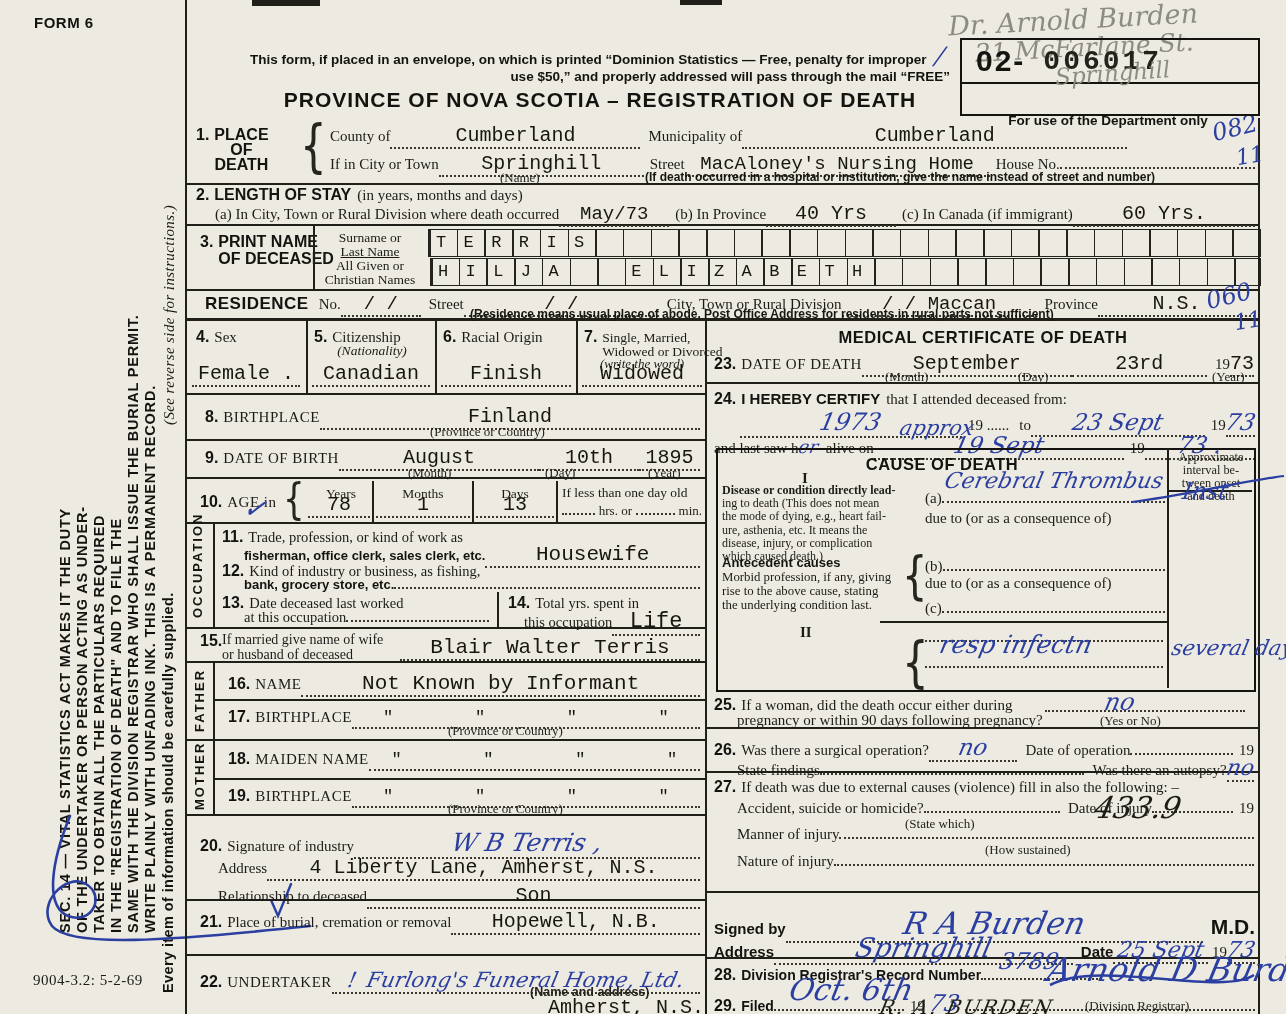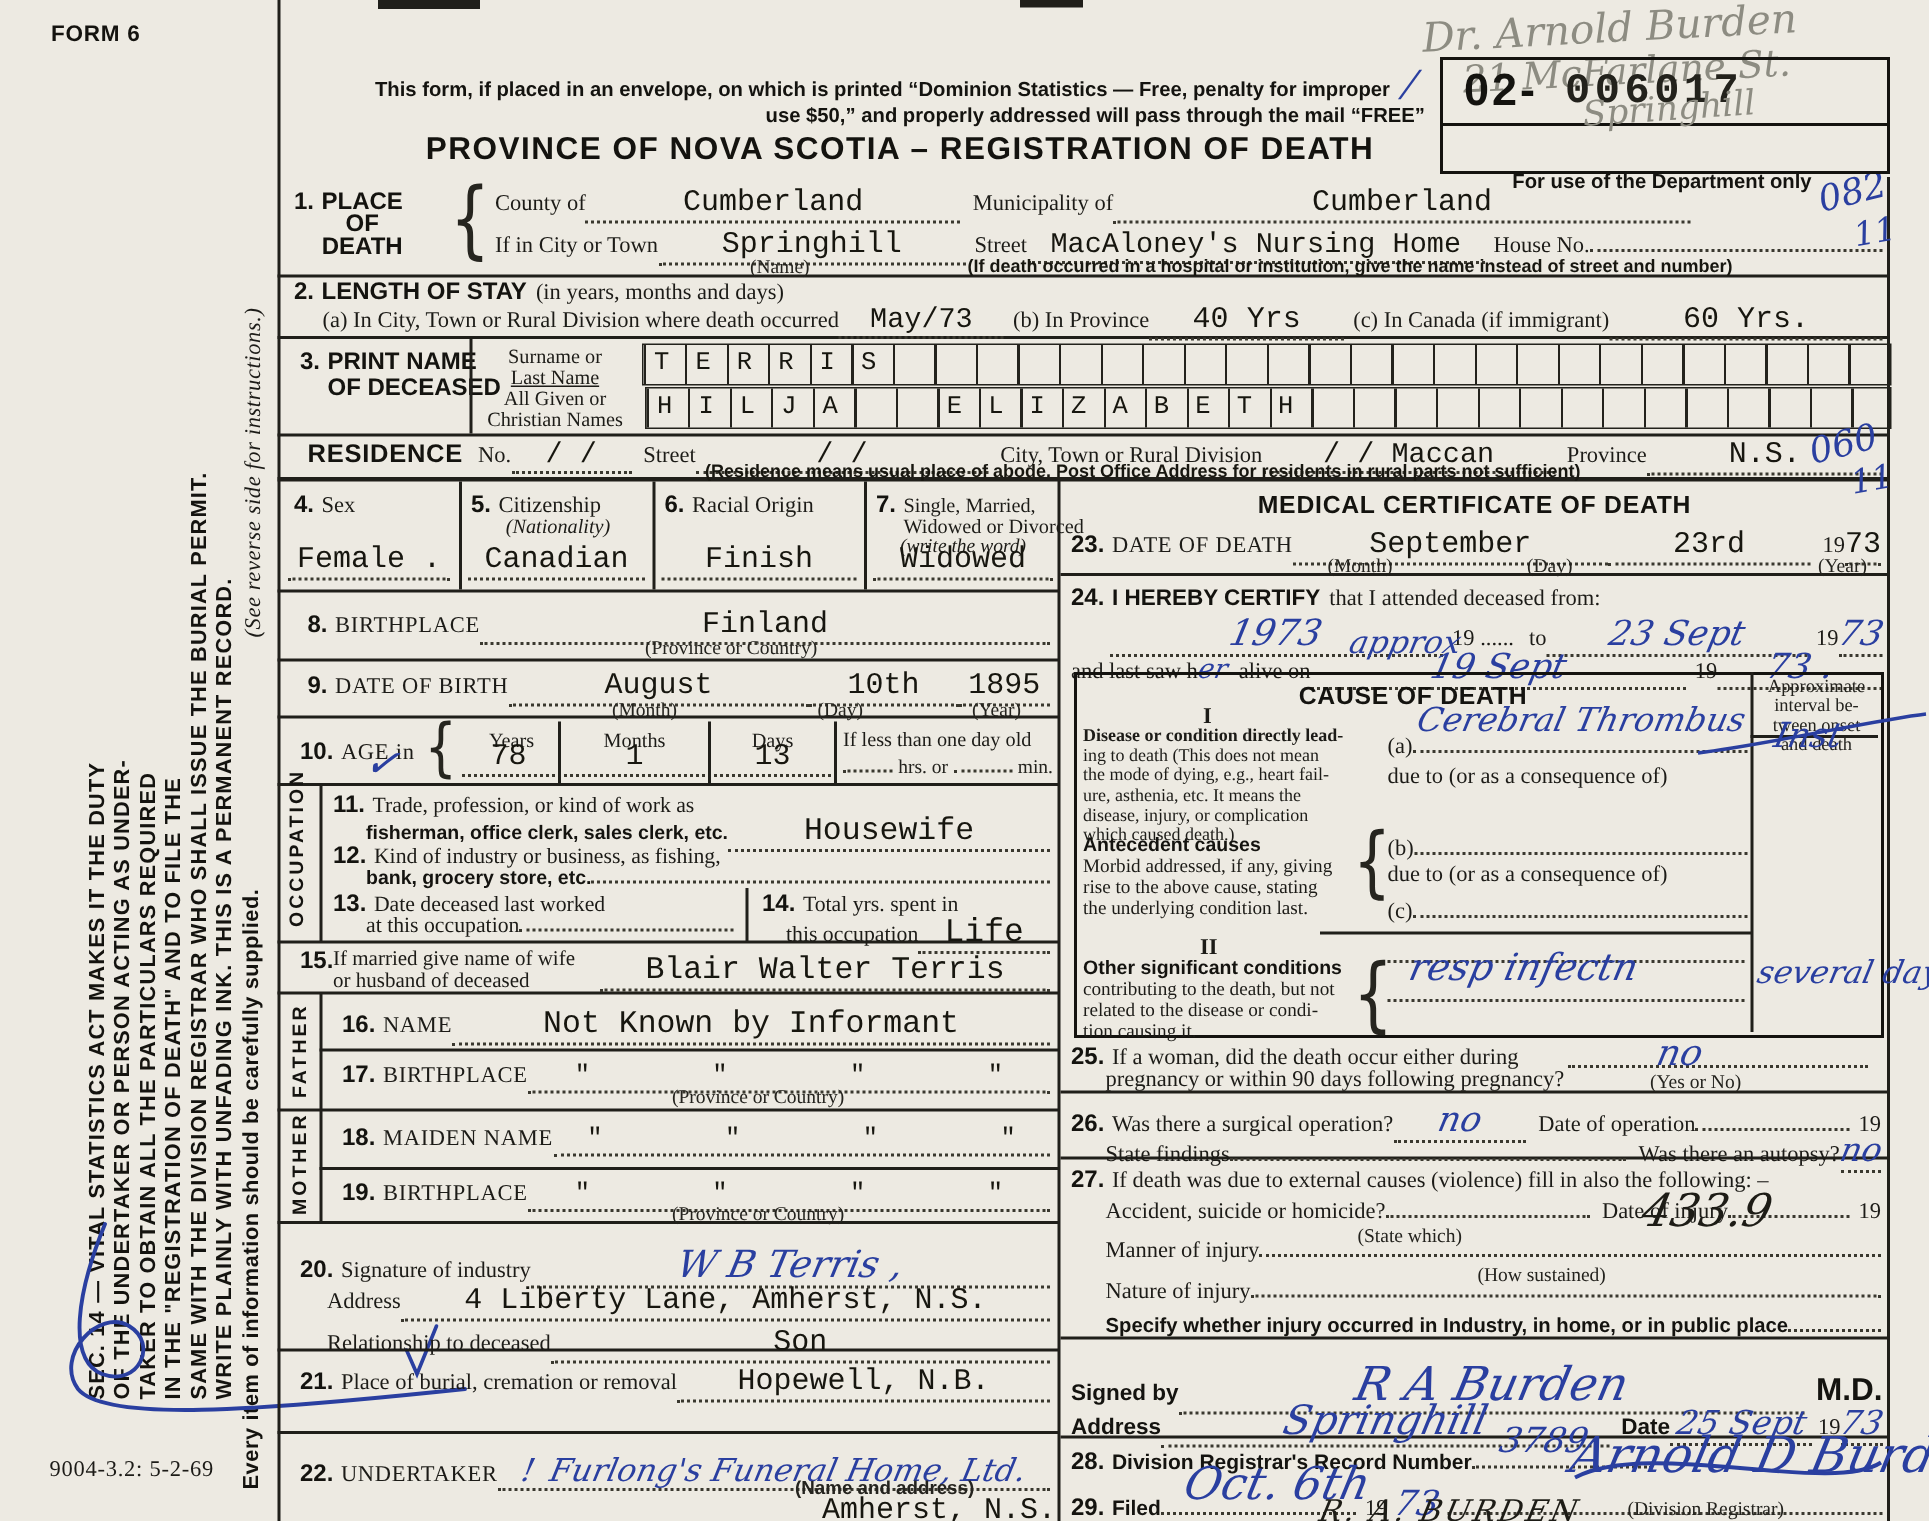--- a/index.html
+++ b/index.html
@@ -415,43 +415,37 @@
   </div>
   <div class="abs hand" style="left:945px;top:468px;font-size:22px;z-index:4">Cerebral Thrombus</div>
   <div class="abs hand" style="left:1183px;top:478px;font-size:23px;z-index:4">Inst</div>
   <svg class="abs" style="left:1130px;top:470px;z-index:3" width="156" height="40">
     <path d="M2,32 C50,26 120,10 154,6" fill="none" stroke="#2a3fa0" stroke-width="2.2"></path>
   </svg>
   <div class="abs ser" style="left:925px;top:510px;font-size:15px">due to (or as a consequence of)</div>
 
   <div class="abs" style="left:722px;top:556px;width:190px;font-size:12.8px;line-height:14px;font-family:'Liberation Serif',serif">
     <div class="bold" style="font-size:13px">Antecedent causes</div>
-    <div>Morbid addressed, if any, giving</div>
+    <div>Morbid profession, if any, giving</div>
     <div>rise to the above cause, stating</div>
     <div>the underlying condition last.</div>
   </div>
   <div class="abs brace" style="left:902px;top:552px;font-size:40px;transform:scaleY(1.3)">{</div>
   <div class="flex" style="left:925px;top:558px;width:240px">
     <span class="ser">(b)</span>
     <span class="dot" style="flex:1"></span>
   </div>
   <div class="abs ser" style="left:925px;top:575px;font-size:15px">due to (or as a consequence of)</div>
   <div class="flex" style="left:925px;top:600px;width:240px">
     <span class="ser">(c)</span>
     <span class="dot" style="flex:1"></span>
   </div>
   <div class="rule" style="left:880px;top:621px;width:288px;height:1.5px"></div>
 
   <div class="abs ser" style="left:800px;top:624px;font-size:15px;font-weight:bold">II</div>
-  <div class="abs" style="left:722px;top:638px;width:190px;font-size:12.8px;line-height:14px;font-family:'Liberation Serif',serif">
-    <div class="bold" style="font-size:13px">Other significant conditions</div>
-    <div>contributing to the death, but not</div>
-    <div>related to the disease or condi-</div>
-    <div>tion causing it.</div>
-  </div>
   <div class="abs brace" style="left:902px;top:638px;font-size:42px;transform:scaleY(1.3)">{</div>
   <div class="abs dot" style="left:925px;top:640px;width:238px"></div>
   <div class="abs dot" style="left:925px;top:666px;width:238px"></div>
   <div class="abs hand" style="left:940px;top:630px;font-size:25px;z-index:4">resp infectn</div>
   <div class="abs hand" style="left:1172px;top:636px;font-size:21px;z-index:4;white-space:nowrap">several day.</div>
 
   <div class="rule" style="left:707px;top:727px;width:553px;height:1.8px"></div>
   <div class="flex" style="left:714px;top:696px">
     <span class="num">25.</span>
     <span class="ser">If a woman, did the death occur either during</span>
@@ -493,24 +487,20 @@
   </div>
   <div class="sub" style="left:905px;top:816px">(State which)</div>
   <div class="flex" style="left:737px;top:826px;width:517px">
     <span class="ser">Manner of injury</span>
     <span class="dot" style="flex:1"></span>
   </div>
   <div class="sub" style="left:985px;top:842px">(How sustained)</div>
   <div class="abs handk" style="left:1095px;top:790px;font-size:30px;z-index:4">433.9</div>
   <div class="flex" style="left:737px;top:853px;width:517px">
     <span class="ser">Nature of injury</span>
-    <span class="dot" style="flex:1"></span>
-  </div>
-  <div class="flex" style="left:737px;top:876px;width:517px">
-    <span class="bold" style="font-size:13.5px">Specify whether injury occurred in Industry, in home, or in public place</span>
     <span class="dot" style="flex:1"></span>
   </div>
 
   <div class="flex" style="left:714px;top:905px;width:541px">
     <span class="bold" style="font-size:15px">Signed by</span>
     <span class="dot" style="flex:1"><span class="hand" style="font-size:31px">R A Burden</span></span>
     <span class="bold" style="font-size:21px;margin-left:8px">M.D.</span>
   </div>
   <div class="rule" style="left:707px;top:957px;width:553px;height:1.8px"></div>
   <div class="flex" style="left:714px;top:932px;width:541px">

